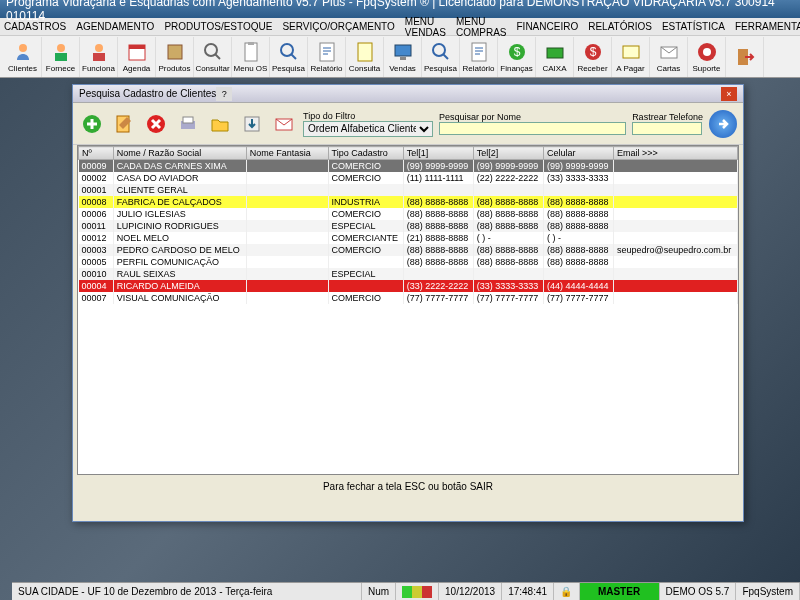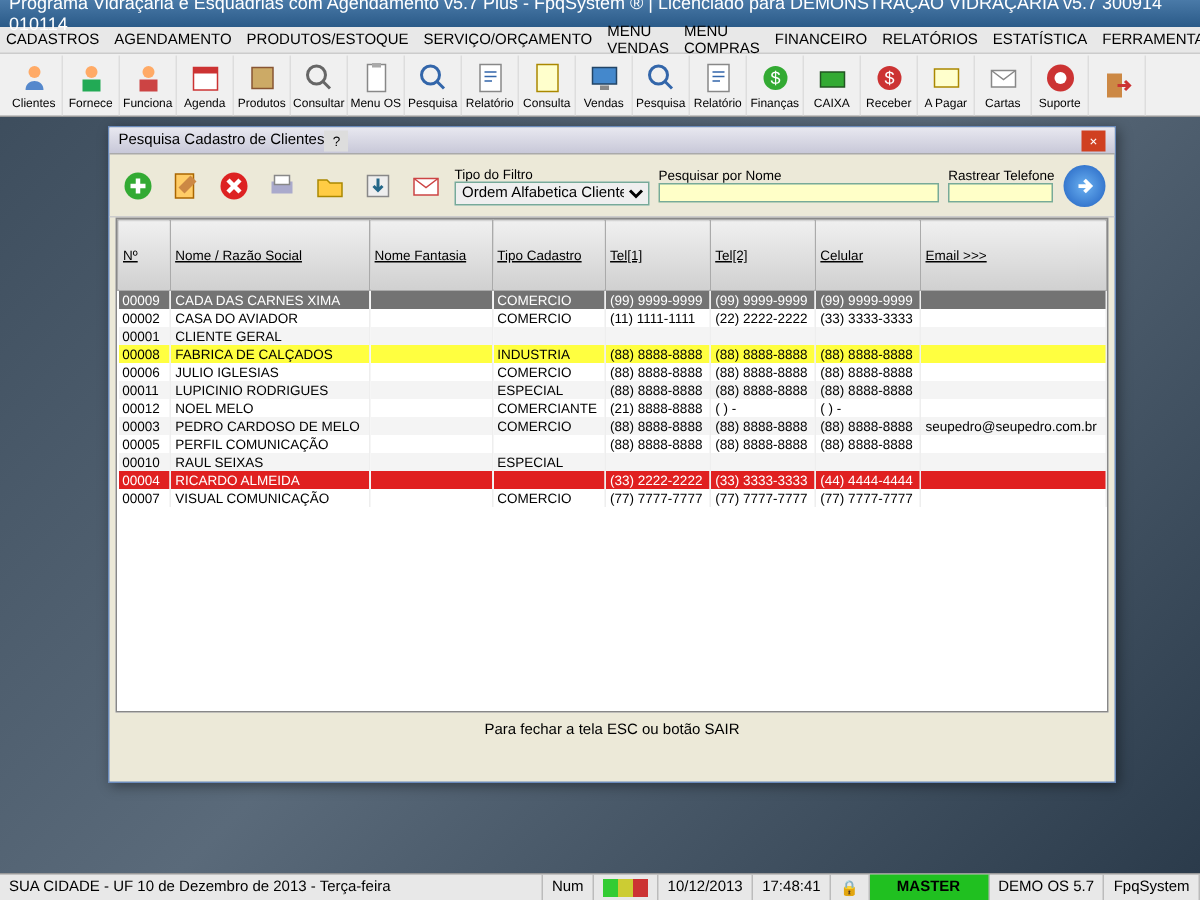--- a/index.html
+++ b/index.html
@@ -15,28 +15,28 @@
 .win-title .wclose { margin-left: auto; width: 16px; height: 14px; background: #d04020; color: #fff; text-align: center; font-size: 9px; line-height: 14px; cursor: pointer; }
 .win-title .whelp { width: 16px; height: 14px; background: #ddd; text-align: center; font-size: 9px; line-height: 14px; margin-right: 2px; cursor: pointer; }
 .search-bar { height: 42px; display: flex; align-items: center; padding: 2px 6px; gap: 6px; border-bottom: 1px solid #ccc; }
 .sb-ico { width: 26px; height: 26px; display: flex; align-items: center; justify-content: center; cursor: pointer; }
 .filter-group { display: flex; flex-direction: column; font-size: 9px; }
 .filter-group select, .filter-group input { font-size: 10px; height: 16px; border: 1px solid #7a9; }
 .search-field { flex: 1; background: #ffffc8; }
 .go-btn { width: 28px; height: 28px; border-radius: 50%; background: radial-gradient(#6ab0f0,#2060c0); display: flex; align-items: center; justify-content: center; cursor: pointer; }
 .grid { position: relative; height: 330px; overflow: auto; background: #fff; border: 1px solid #888; margin: 0 4px; }
 table { width: 100%; border-collapse: collapse; font-size: 9px; }
-th { background: linear-gradient(#f0f0f0,#d0d0d0); border: 1px solid #aaa; padding: 18px 3px; text-align: left; font-weight: normal; position: sticky; top: 0; text-decoration: underline; }
+th { background: linear-gradient(#f0f0f0,#d0d0d0); border: 1px solid #aaa; padding: 1px 3px; text-align: left; font-weight: normal; position: sticky; top: 0; }
 td { border-right: 1px solid #eee; padding: 0 3px; height: 12px; white-space: nowrap; overflow: hidden; }
 tr.sel { background: #737373; color: #fff; }
 tr.yellow { background: #ffff40; }
 tr.red { background: #e02020; color: #fff; }
 tr.alt { background: #f4f4f4; }
 .footer-hint { text-align: center; font-size: 10px; padding: 6px; }
-.statusbar { position: absolute; bottom: 0; left: 0; right: 0; height: 18px; background: #e8e8e8; border-top: 1px solid #999; display: flex; align-items: center; font-size: 10px; }
+.statusbar { position: absolute; bottom: 0; left: 12px; right: 0; height: 18px; background: #e8e8e8; border-top: 1px solid #999; display: flex; align-items: center; font-size: 10px; }
 .statusbar .cell { border-right: 1px solid #bbb; padding: 0 6px; height: 100%; display: flex; align-items: center; }
 .master { background: #20c020; color: #000; font-weight: bold; }
 svg { display: block; }
 </style>
 </head>
 <body>
 
 <div class="titlebar">
   <span>Programa Vidraçaria e Esquadrias com Agendamento v5.7 Plus - FpqSystem ® | Licenciado para  DEMONSTRAÇÃO VIDRAÇARIA v5.7 300914 010114</span>
 </div>

